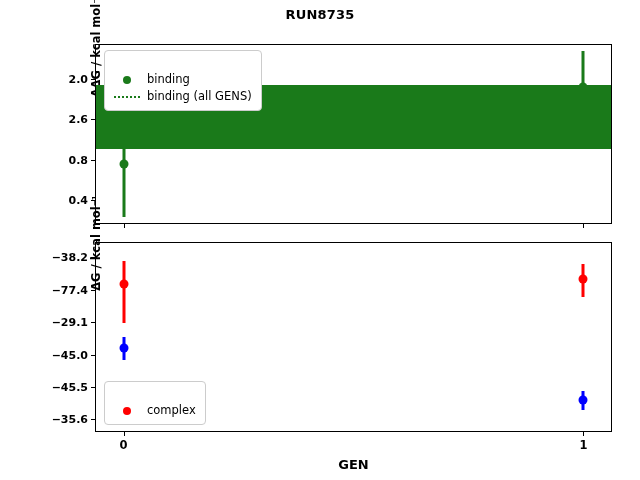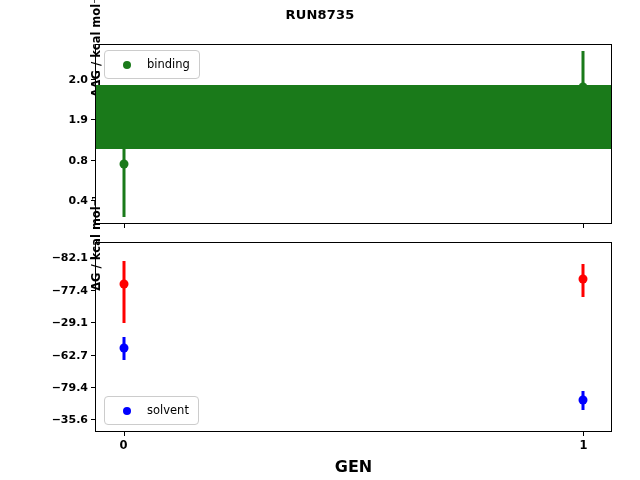--- a/index.html
+++ b/index.html
@@ -136,21 +136,21 @@
     white-space: nowrap;
     font-size: 11.5px;
     font-weight: bold;
   }
   #xlabel-bottom {
     position: absolute;
     left: 0;
     top: calc(100% + 26px);
     width: 100%;
     text-align: center;
-    font-size: 16px;
+    font-size: 13px;
     font-weight: bold;
   }
 
   
   .errbar {
     position: absolute;
     width: 3px;
     transform: translateX(-50%);
   }
   .pt {
@@ -173,21 +173,21 @@
     border-top: 1.3px dotted transparent;
   }
 
   
   .legend {
     position: absolute;
     box-sizing: border-box;
     background: #ffffff;
     border: 1px solid #cccccc;
     border-radius: 4px;
-    padding: 5px 9px 5px 7px;
+    padding: 20px 9px 5px 7px;
     font-size: 11.5px;
     line-height: 17px;
     box-shadow: 0 0 0 0 rgba(0,0,0,0);
   }
   #legend-top {
     left: 8px;
     top: 5px;
   }
   #legend-bottom {
     left: 8px;
@@ -250,36 +250,42 @@
         <div class="ytick" style="top: 155.345px;"></div>
         <div class="yticklabel-wrap" style="top: 155.345px;">
           <span class="ytlabel">0.4</span>
         </div>
         <div class="ytick" style="top: 114.891px;"></div>
         <div class="yticklabel-wrap" style="top: 114.891px;">
           <span class="ytlabel">0.8</span>
         </div>
         <div class="ytick" style="top: 74.4364px;"></div>
         <div class="yticklabel-wrap" style="top: 74.4364px;">
-          <span class="ytlabel">1.9</span>
+          <span class="ytlabel">2.6</span>
         </div>
         <div class="ytick" style="top: 33.9818px;"></div>
         <div class="yticklabel-wrap" style="top: 33.9818px;">
           <span class="ytlabel">2.0</span>
         </div>
         <div class="xtick" style="left: 27.5893px;"></div>
         <div class="xtick" style="left: 487.411px;"></div>
       </div>
 
     <div class="legend" id="legend-top">
       <div class="legend-row">
         <span class="legend-key">
           <span class="legend-dot" id="lg-top-dot" style="background: rgb(26, 122, 26);"></span>
         </span>
         <span class="legend-label">binding</span>
+      </div>
+      <div class="legend-row">
+        <span class="legend-key">
+          <span class="legend-dots-line" id="lg-top-line" style="border-top-color: rgb(26, 122, 26);"></span>
+        </span>
+        <span class="legend-label">binding (all GENS)</span>
       </div>
     </div>
   </div>
 
   <div class="axes" id="axes-bottom">
 
     <div id="ylabel-bottom">
       <span>ΔG / kcal mol⁻¹</span>
     </div>
 
@@ -290,53 +296,53 @@
         <div class="pt" style="background: rgb(0, 0, 255); left: 487.411px; top: 156.883px;"></div>
         <div class="errbar" style="background: rgb(255, 0, 0); left: 27.5893px; top: 17.5034px; height: 62.8828px;"></div>
         <div class="pt" style="background: rgb(255, 0, 0); left: 27.5893px; top: 41.4897px;"></div>
         <div class="errbar" style="background: rgb(255, 0, 0); left: 487.411px; top: 20.7448px; height: 33.7103px;"></div>
         <div class="pt" style="background: rgb(255, 0, 0); left: 487.411px; top: 35.6552px;"></div>
       </div>
 
     <div id="ticks-bottom">
         <div class="ytick" style="top: 14.2621px;"></div>
         <div class="yticklabel-wrap" style="top: 14.2621px;">
-          <span class="ytlabel">−82.1</span>
+          <span class="ytlabel">−38.2</span>
         </div>
         <div class="ytick" style="top: 46.6759px;"></div>
         <div class="yticklabel-wrap" style="top: 46.6759px;">
           <span class="ytlabel">−77.4</span>
         </div>
         <div class="ytick" style="top: 79.0897px;"></div>
         <div class="yticklabel-wrap" style="top: 79.0897px;">
           <span class="ytlabel">−29.1</span>
         </div>
         <div class="ytick" style="top: 111.503px;"></div>
         <div class="yticklabel-wrap" style="top: 111.503px;">
-          <span class="ytlabel">−62.7</span>
+          <span class="ytlabel">−45.0</span>
         </div>
         <div class="ytick" style="top: 143.917px;"></div>
         <div class="yticklabel-wrap" style="top: 143.917px;">
-          <span class="ytlabel">−79.4</span>
+          <span class="ytlabel">−45.5</span>
         </div>
         <div class="ytick" style="top: 176.331px;"></div>
         <div class="yticklabel-wrap" style="top: 176.331px;">
           <span class="ytlabel">−35.6</span>
         </div>
         <div class="xtick" style="left: 27.5893px;"></div>
         <div class="xticklabel" style="left: 27.5893px;">0</div>
         <div class="xtick" style="left: 487.411px;"></div>
         <div class="xticklabel" style="left: 487.411px;">1</div>
       </div>
 
     <div id="xlabel-bottom">GEN</div>
 
     <div class="legend" id="legend-bottom">
       <div class="legend-row">
         <span class="legend-key">
-          <span class="legend-dot" id="lg-bot-dot-1" style="background: rgb(0, 0, 255);"></span>
+          <span class="legend-dot" id="lg-bot-dot-2" style="background: rgb(255, 0, 0);"></span>
         </span>
-        <span class="legend-label">solvent</span>
+        <span class="legend-label">complex</span>
       </div>
     </div>
   </div>
 
 </div>
 
 </body></html>

